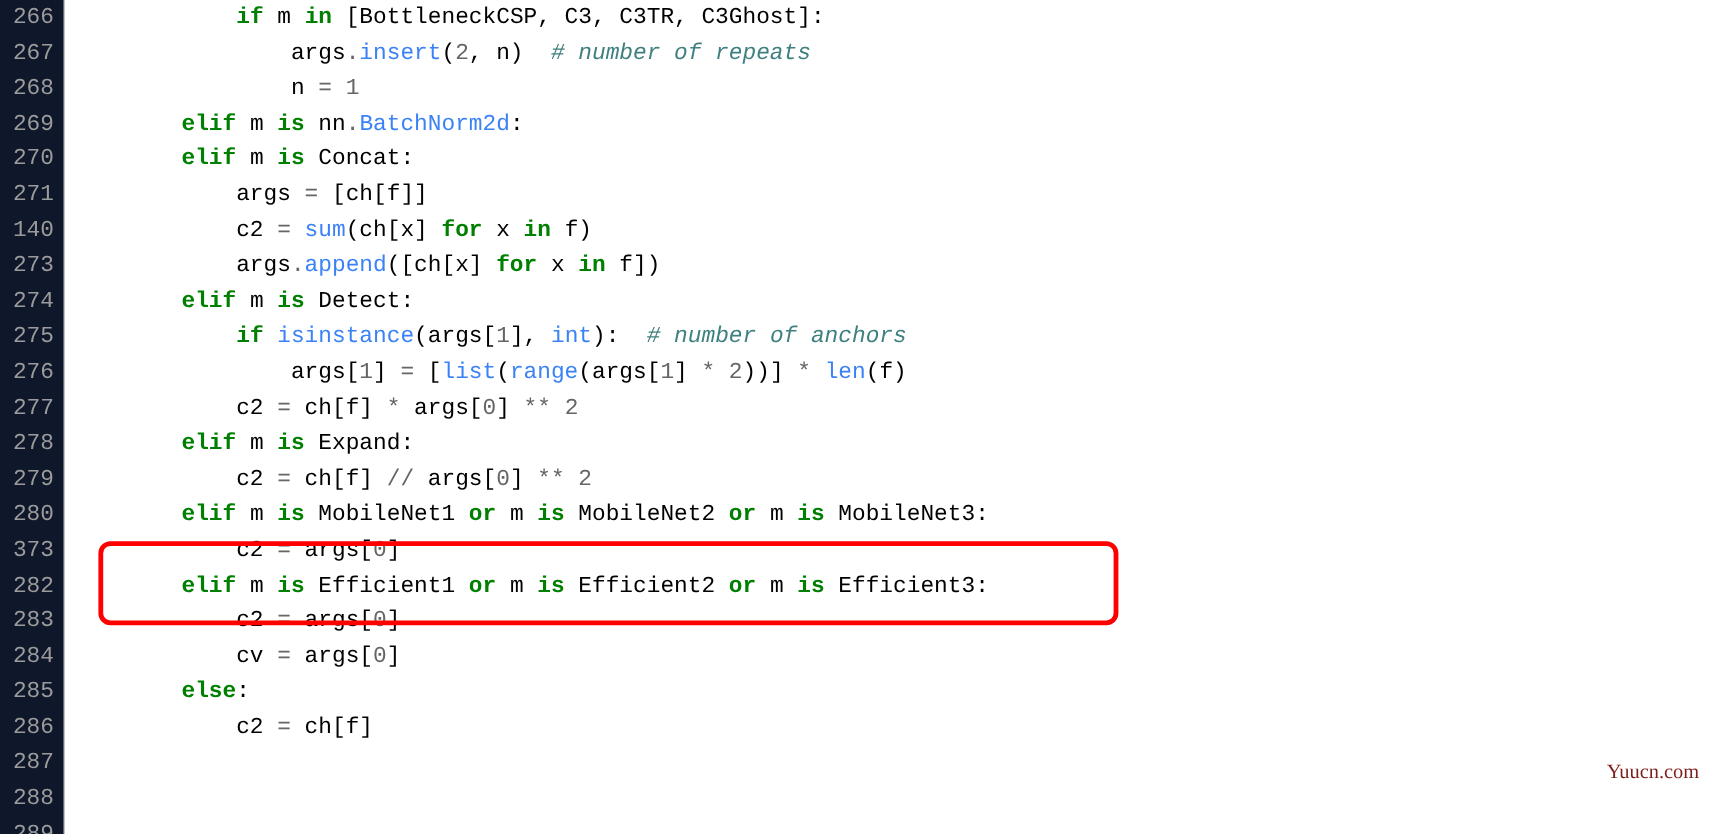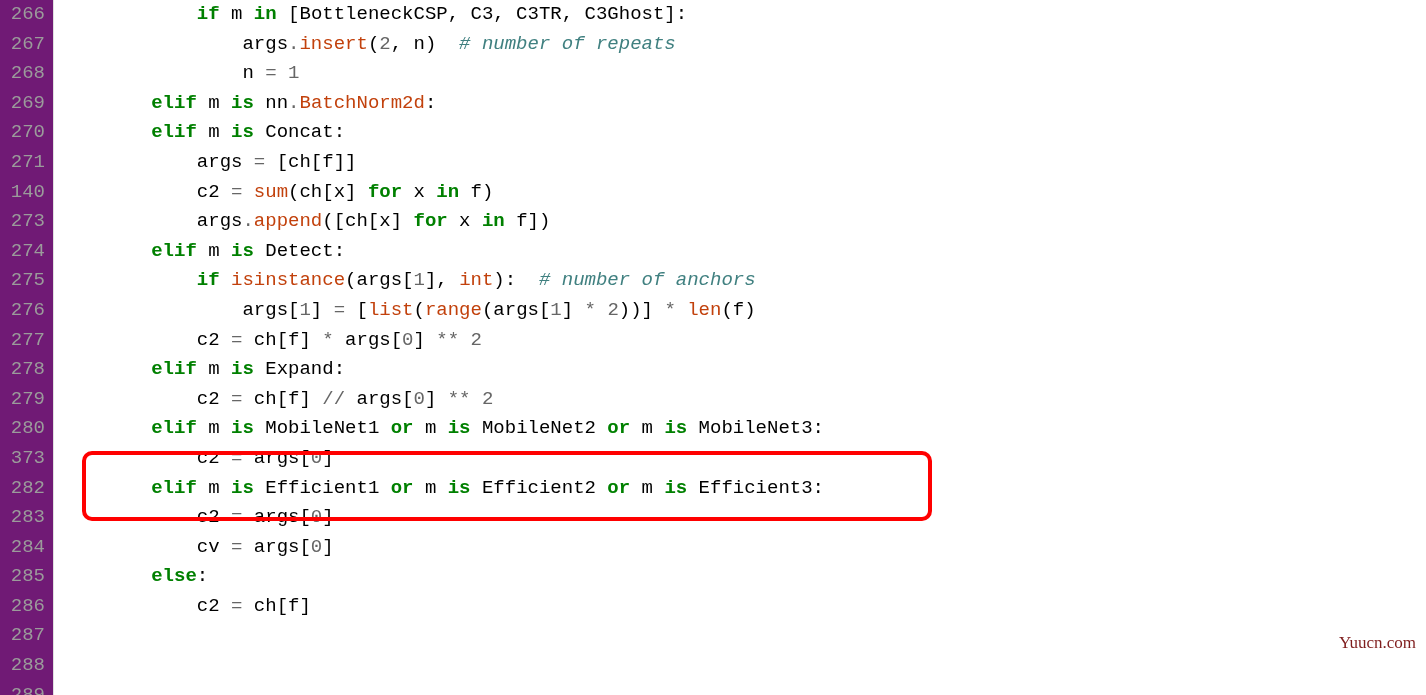--- a/index.html
+++ b/index.html
@@ -12,42 +12,42 @@
     height: 695px;
     overflow: hidden;
     position: relative;
   }
   .editor {
     display: flex;
     height: 100%;
   }
   .gutter {
     width: 54px;
-    background: #701a75;
+    background: #0f172a;
     border-right: 1px solid #e0e0e0;
     text-align: right;
     padding-right: 8px;
     color: #9b9b9b;
     flex-shrink: 0;
   }
   .code-area {
     flex: 1;
     position: relative;
     padding-left: 6px;
     overflow: hidden;
   }
   .line {
     height: 29.6px;
     line-height: 29.6px;
     white-space: pre;
   }
   .gutter .line { font-size: 19px; }
   .tok-kw { color: #008000; font-weight: bold; }
   .tok-op { color: #666666; }
-  .tok-fn { color: #c2410c; }
+  .tok-fn { color: #3b82f6; }
   .tok-num { color: #666666; }
   .tok-cm { color: #408080; font-style: italic; }
 
   .highlight-box {
     position: absolute;
     border: 4px solid #ff0000;
     border-radius: 10px;
     pointer-events: none;
     left: 82px;
     top: 451px;

